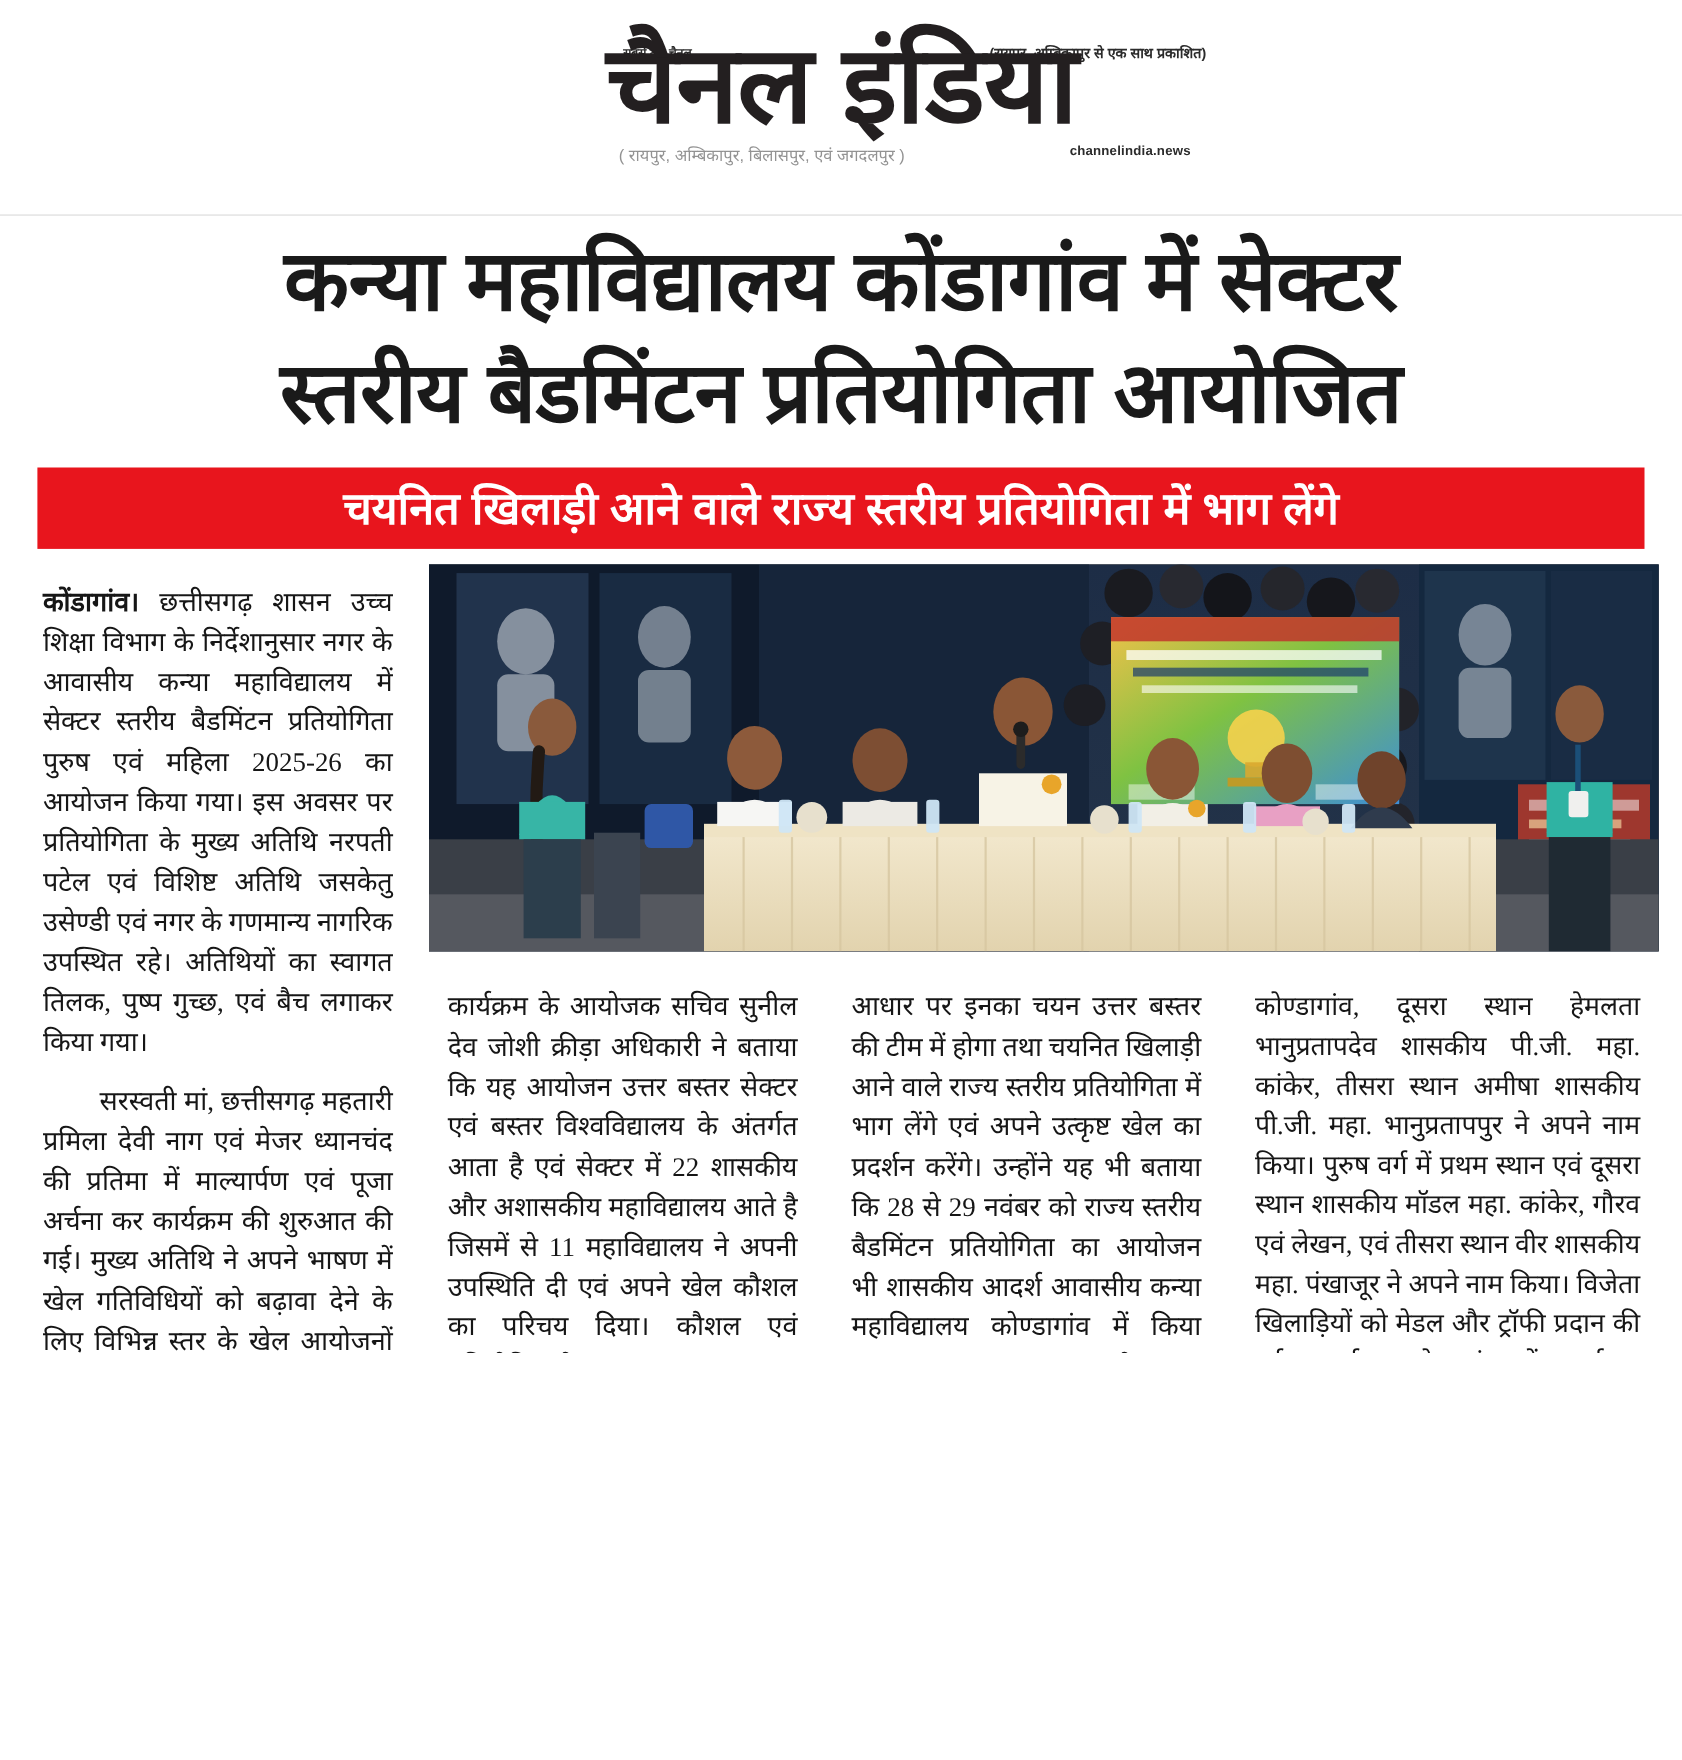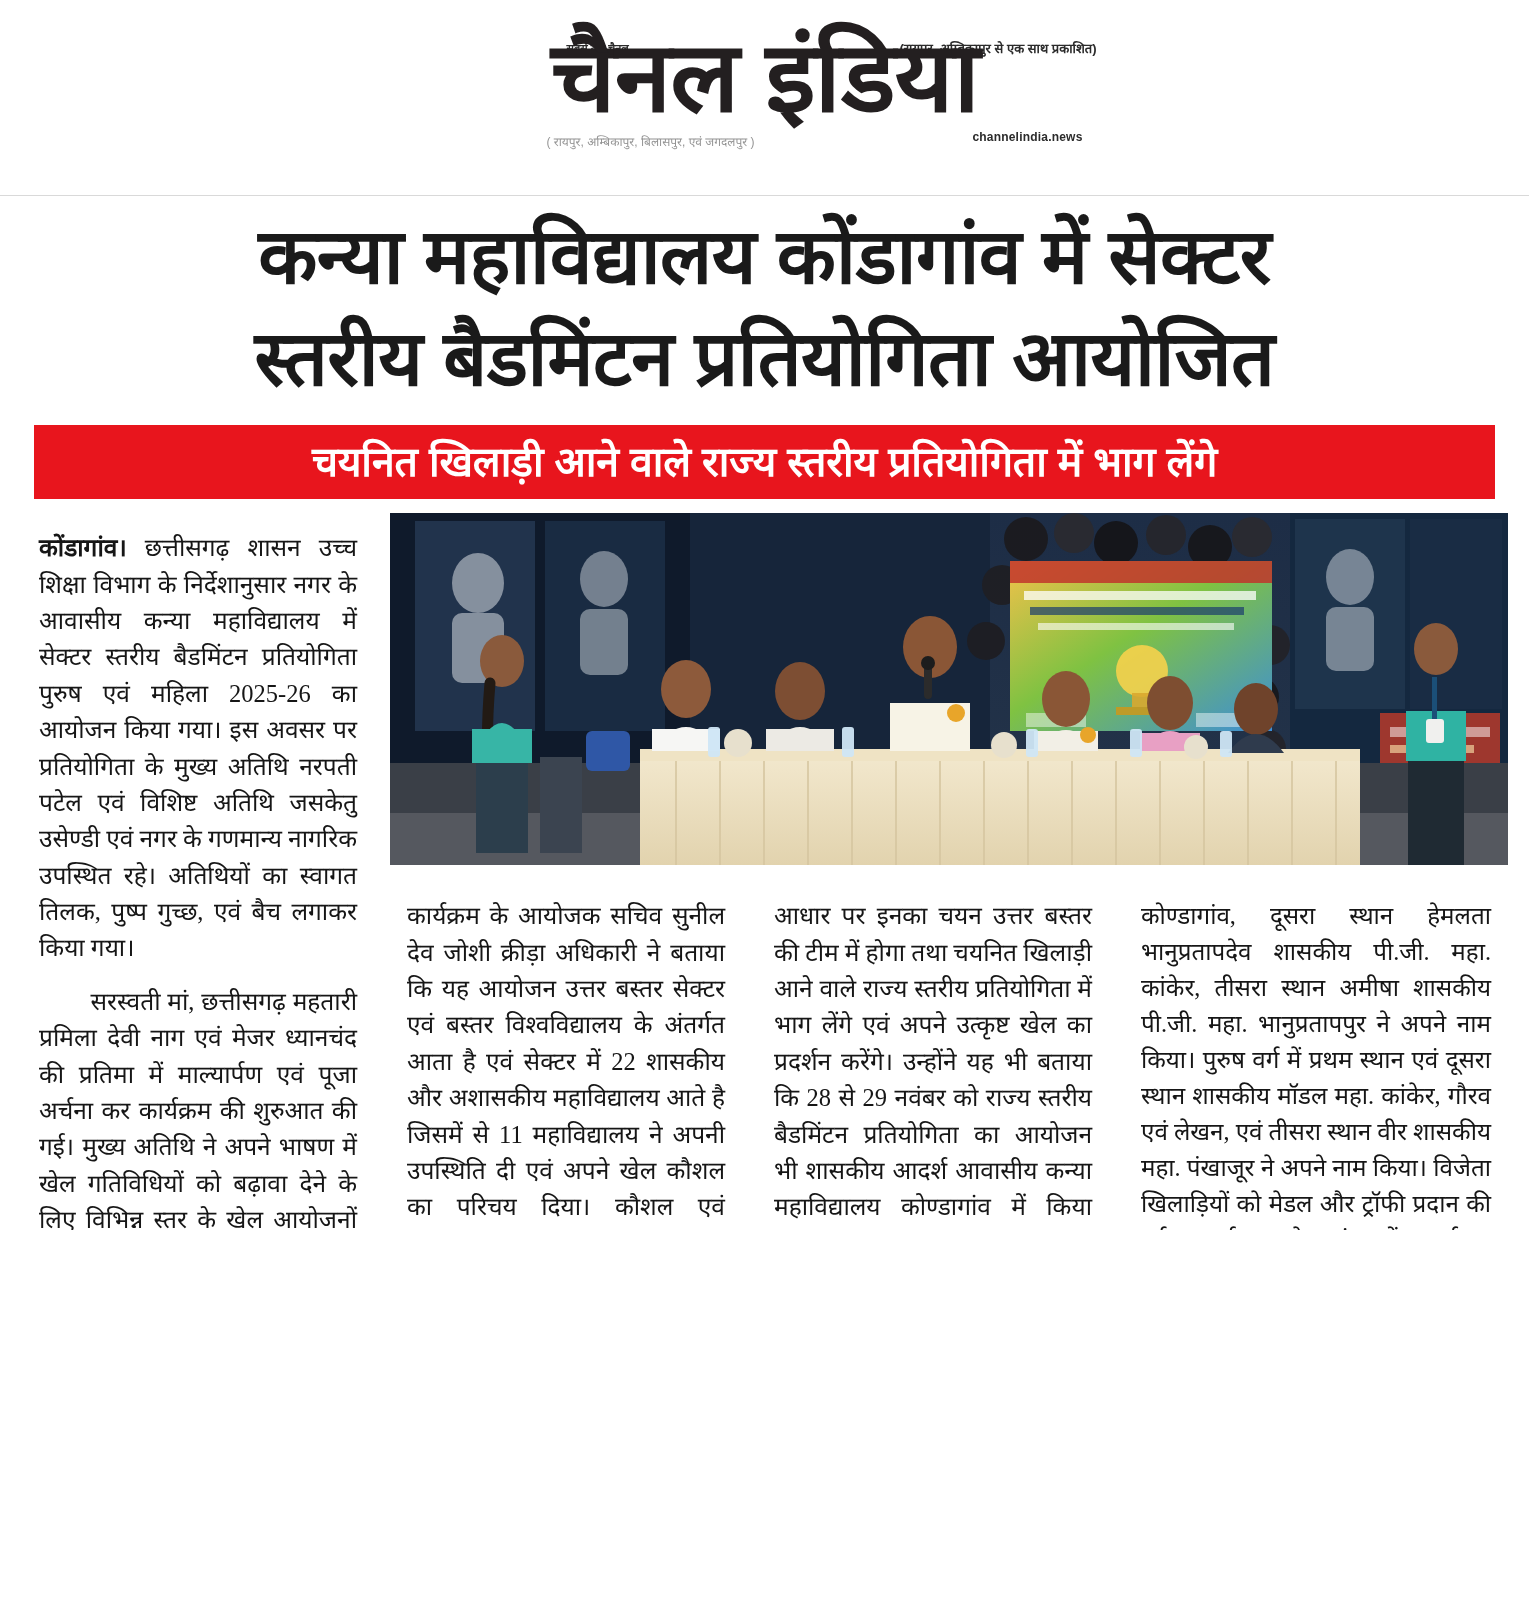--- a/index.html
+++ b/index.html
@@ -64,23 +64,23 @@
     font-family: "Liberation Sans", "DejaVu Sans", sans-serif;
     font-size: 13px;
     font-weight: 700;
     color: #2b2b2b;
     white-space: nowrap;
     padding-left: 10px;
   }
   .masthead-sub-left {
     position: absolute;
     bottom: -22px;
-    left: 92px;
-    font-family: "Liberation Sans", "DejaVu Sans", sans-serif;
-    font-size: 12px;
+    left: 108px;
+    font-family: "Liberation Sans", "DejaVu Sans", sans-serif;
+    font-size: 15px;
     color: #3a3a3a;
     white-space: nowrap;
     opacity: .55;
   }
   .masthead-url {
     position: absolute;
     bottom: -16px;
     right: -8px;
     font-family: "Liberation Sans", "DejaVu Sans", sans-serif;
     font-size: 12px;

